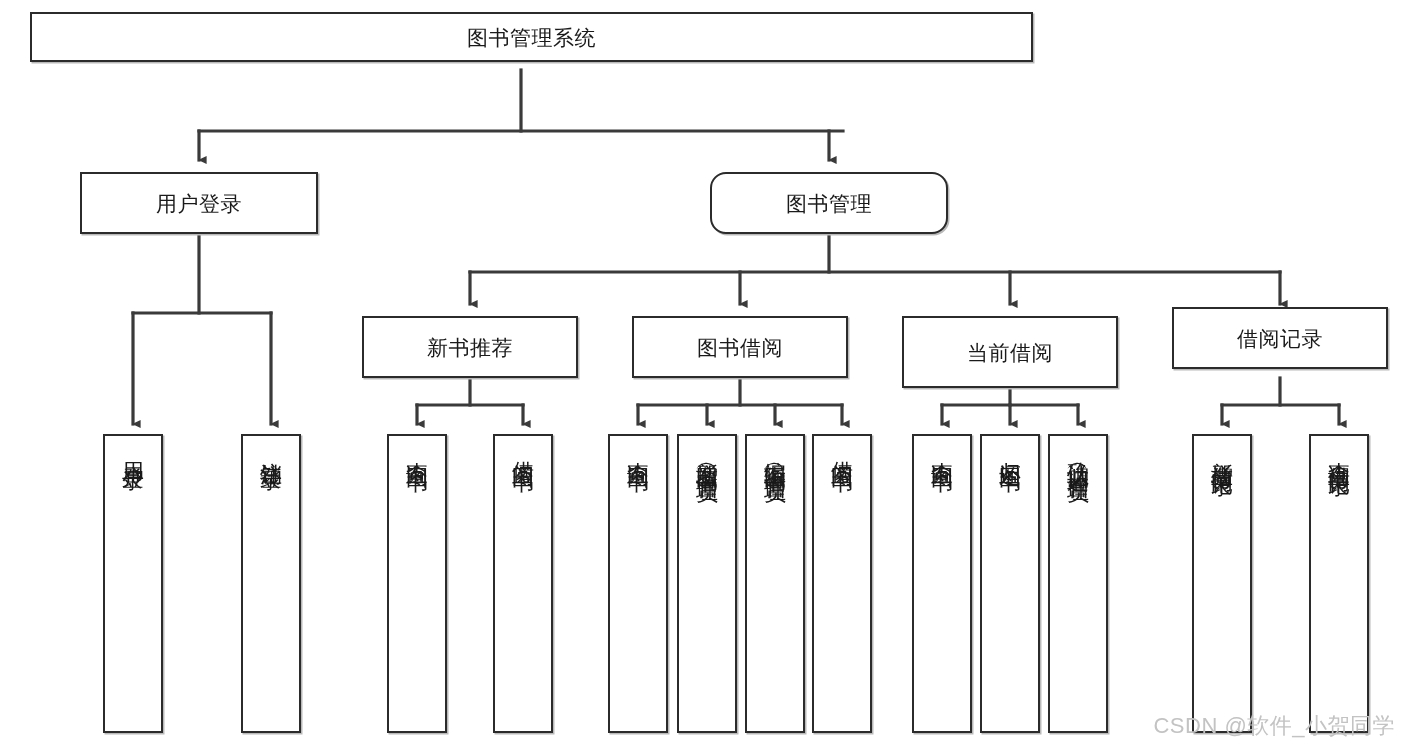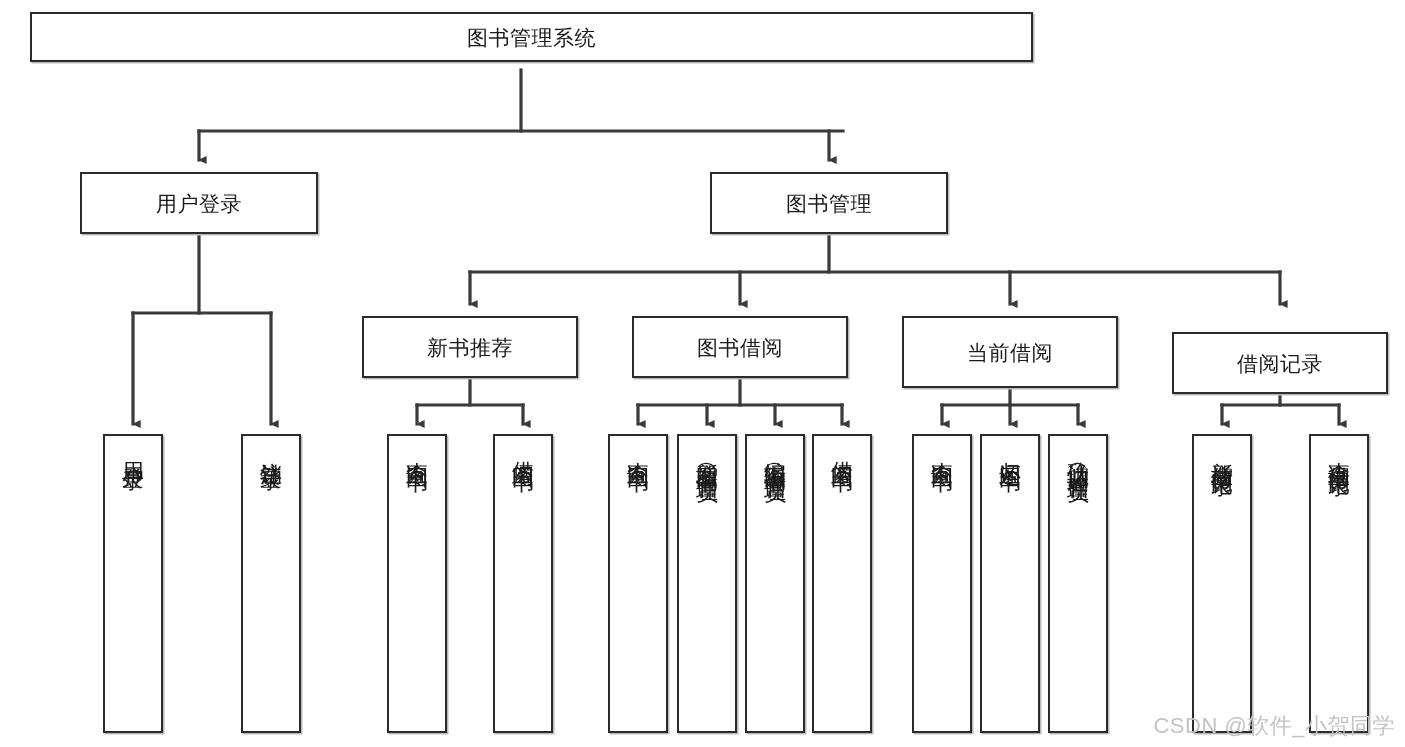--- a/index.html
+++ b/index.html
@@ -128,34 +128,34 @@
     </g>
   </svg>
 
   <div class="node horiz" style="left:20px; top:12px; width:1003px; height:50px;margin-left:10px;">
     <span class="lbl">图书管理系统</span>
   </div>
 
   <div class="node horiz" style="left:80px; top:172px; width:238px; height:62px;">
     <span class="lbl">用户登录</span>
   </div>
-  <div class="node horiz" style="left:710px; top:172px; width:238px; height:62px;">
+  <div class="node horiz" style="left:710px; top:172px; width:238px; height:62px;border-radius:16px;">
     <span class="lbl">图书管理</span>
   </div>
 
   <div class="node horiz" style="left:362px; top:316px; width:216px; height:62px;">
     <span class="lbl">新书推荐</span>
   </div>
   <div class="node horiz" style="left:632px; top:316px; width:216px; height:62px;">
     <span class="lbl">图书借阅</span>
   </div>
   <div class="node horiz" style="left:902px; top:316px; width:216px; height:72px;">
     <span class="lbl">当前借阅</span>
   </div>
-  <div class="node horiz" style="left:1172px; top:332px; width:216px; height:62px;">
+  <div class="node horiz" style="left:1172px; top:307px; width:216px; height:62px;">
     <span class="lbl">借阅记录</span>
   </div>
 
   <div class="node vert" style="left:103px; top:434px; width:60px; height:299px;">
     <span class="lbl">用户登录</span>
   </div>
   <div class="node vert" style="left:241px; top:434px; width:60px; height:299px;">
     <span class="lbl">注销登录</span>
   </div>
 

